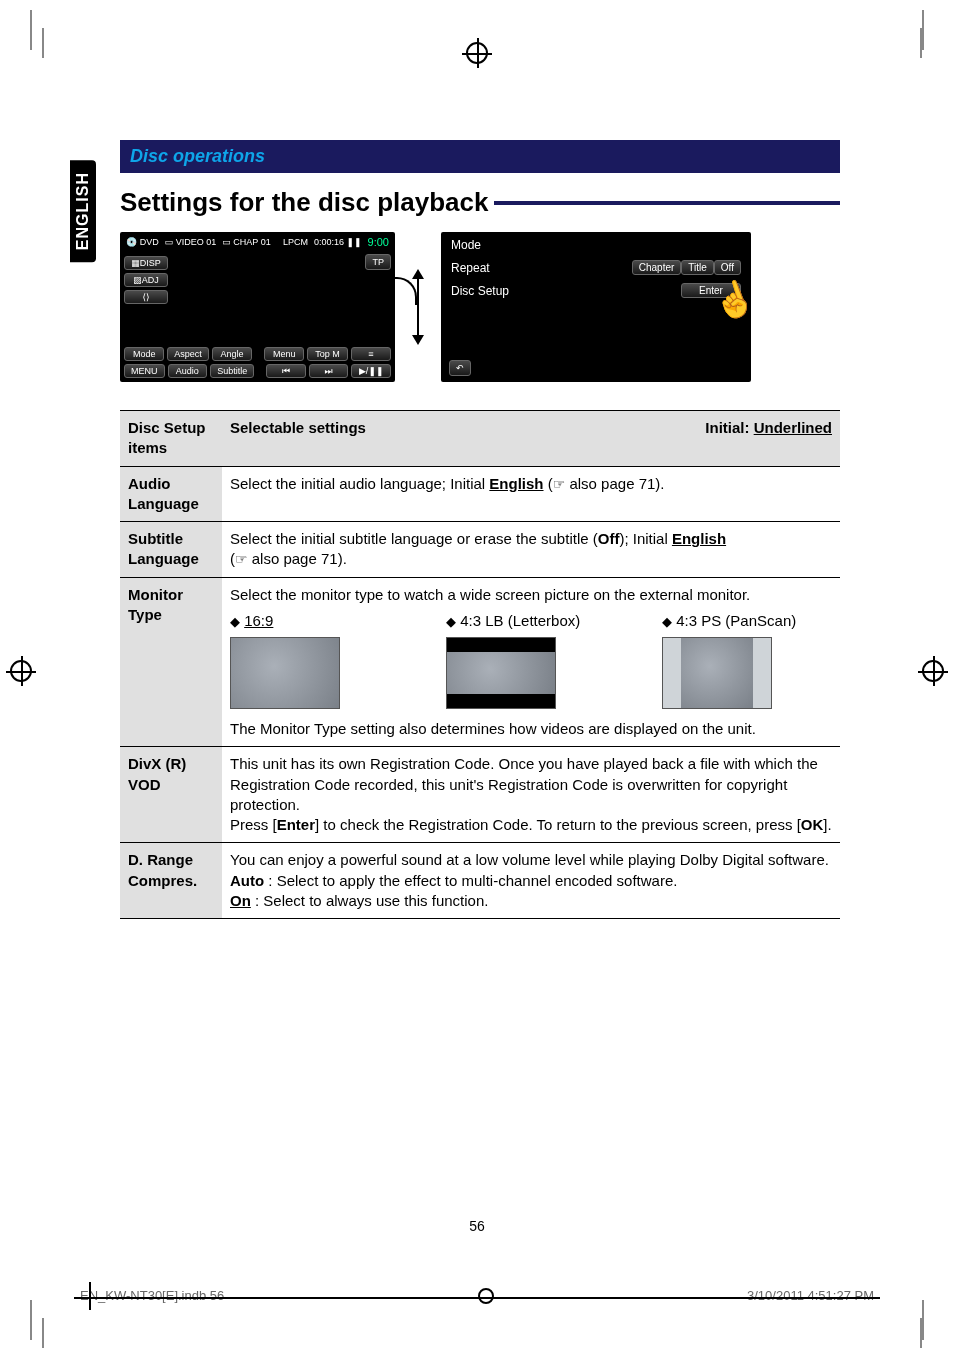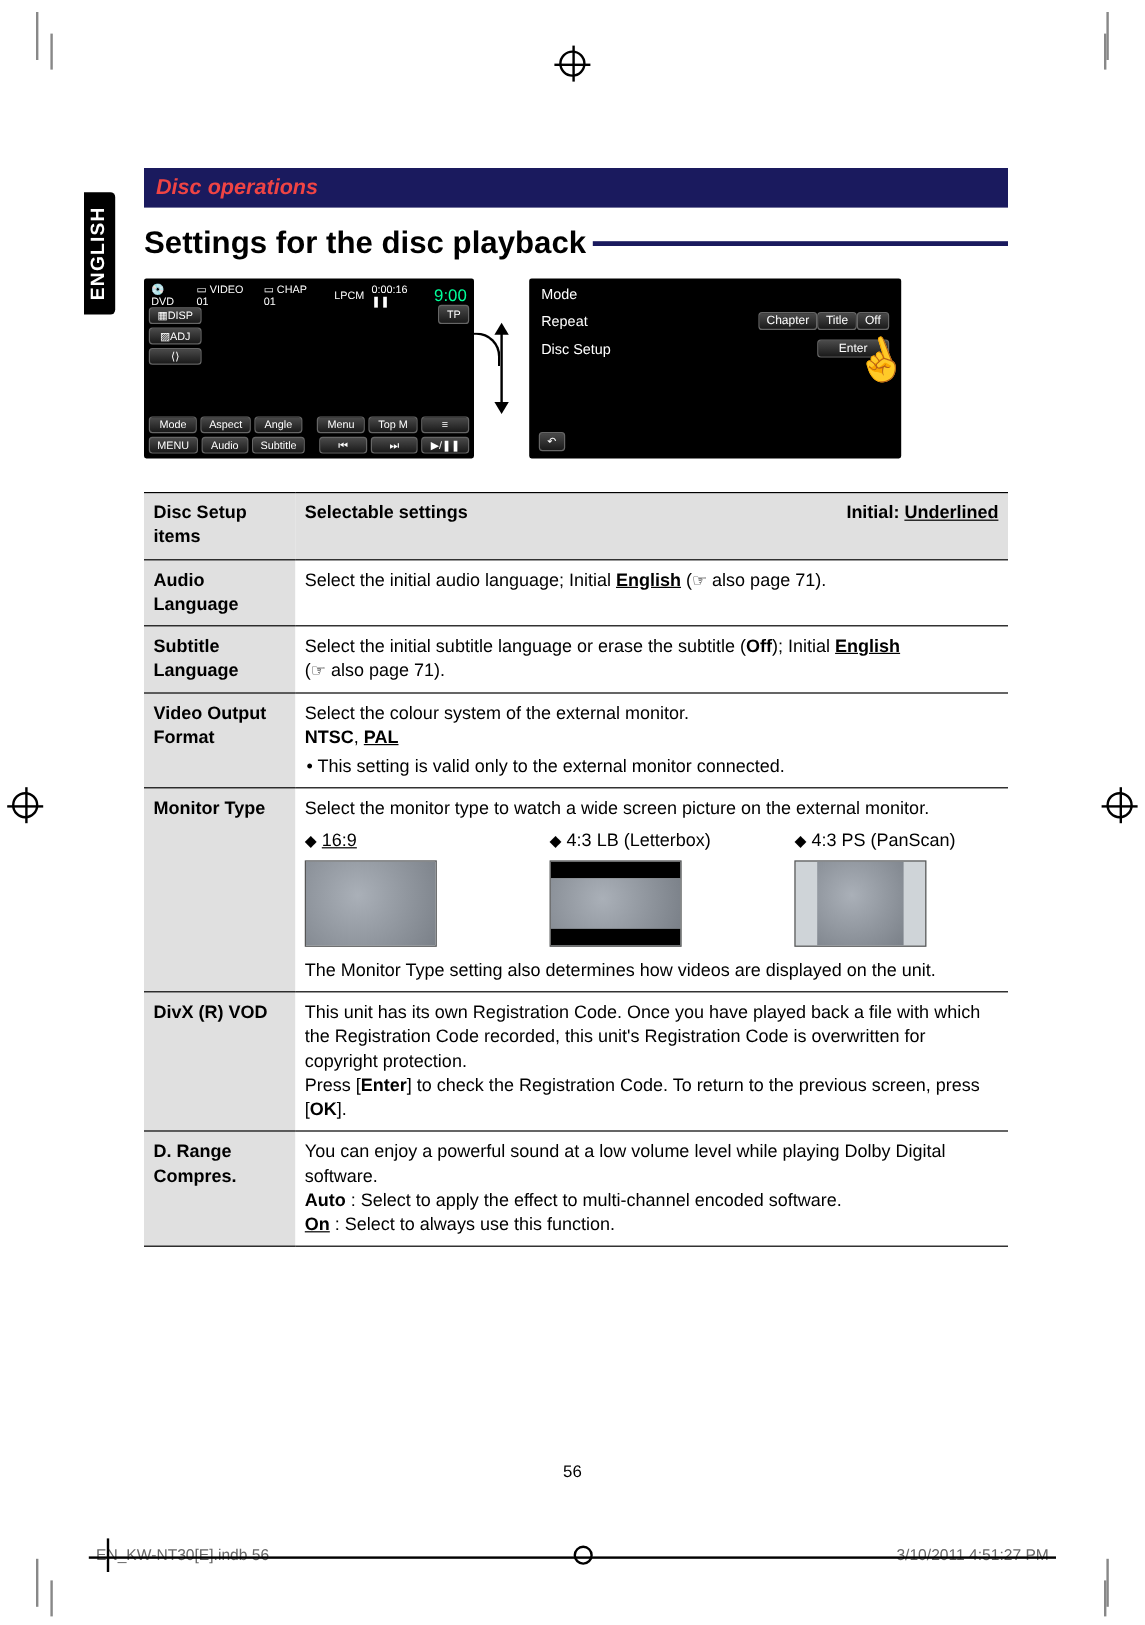--- a/index.html
+++ b/index.html
@@ -28,21 +28,21 @@
 
   .page {
     position: absolute;
     left: 120px;
     top: 140px;
     width: 720px;
   }
 
   .section-header-bar {
     background: #1a1a5e;
-    color: #ef4444;
+    color: #0ea5e9;
     padding: 6px 10px;
     font-weight: bold;
     font-style: italic;
     font-size: 18px;
     width: 100%;
   }
 
   .lang-tab {
     position: absolute;
     left: 70px;
@@ -105,21 +105,21 @@
     padding: 2px 6px;
     display: inline-flex;
     align-items: center;
     justify-content: center;
   }
   .s-sidebar { position: absolute; left: 4px; top: 24px; display: flex; flex-direction: column; gap: 3px; }
   .s-sidebar .s-btn { width: 44px; height: 14px; }
   .s-bottom { position: absolute; bottom: 4px; left: 4px; right: 4px; display:flex; flex-direction: column; gap: 3px;}
   .s-row { display: flex; gap: 3px; }
   .s-row .s-btn { flex: 1; height: 14px; }
-  .time-green { color: #00ff99; font-size: 14px; }
+  .time-green { color: #00ff99; font-size: 11px; }
   .tp { position: absolute; right: 4px; top: 22px; font-size: 9px; }
 
   .s2-list { padding: 6px 10px; font-size: 12px; display: flex; flex-direction: column; gap: 8px; }
   .s2-row { display: flex; justify-content: space-between; align-items: center; }
   .s2-pill-row { display: flex; gap: 0; }
   .s2-pill { background: linear-gradient(#4a4a4a,#1a1a1a); border:1px solid #666; border-radius: 3px; padding: 1px 6px; font-size: 10px;}
   .s2-back { position: absolute; bottom: 6px; left: 8px; }
 
   .arrow-between {
     width: 30px; height: 100px; position: relative;
@@ -160,21 +160,21 @@
     line-height: 1.35;
   }
   table.settings th { text-align: left; }
   .shade { background: #e0e0e0; font-weight: bold; }
   .col-left { width: 200px; }
   .u { text-decoration: underline; }
   .b { font-weight: bold; }
   .bullet-row { margin-top: 4px; padding-left: 1em; text-indent: -0.9em; }
   .diamond { font-size: 13px; }
   .hand-sym { font-size: 14px; }
-  .mon-row { display: flex; gap: 34px; margin: 6px 0 10px 0; }
+  .mon-row { display: flex; gap: 46px; margin: 6px 0 10px 0; }
   .mon-item { width: 170px; }
   .mon-img {
     width: 110px; height: 72px;
     background: #cfd4d8;
     border: 1px solid #555;
     margin-top: 6px;
     position: relative;
     overflow: hidden;
   }
   .mon-img.lb::before, .mon-img.lb::after {
@@ -313,28 +313,20 @@
       </td>
     </tr>
     <tr>
       <td class="shade">Subtitle Language</td>
       <td>
         <span>Select the initial subtitle language or erase the subtitle (</span><span class="b">Off</span><span>); Initial </span><span class="b u">English</span><br>
         <span>(</span><span class="hand-sym">☞</span><span> also page 71).</span>
       </td>
     </tr>
     <tr>
-      <td class="shade">Video Output Format</td>
-      <td>
-        <div>Select the colour system of the external monitor.</div>
-        <div><span class="b">NTSC</span><span>, </span><span class="b u">PAL</span></div>
-        <div class="bullet-row">• <span>This setting is valid only to the external monitor connected.</span></div>
-      </td>
-    </tr>
-    <tr>
       <td class="shade">Monitor Type</td>
       <td>
         <div>Select the monitor type to watch a wide screen picture on the external monitor.</div>
         <div class="mon-row">
           <div class="mon-item">
             <span class="diamond">◆</span> <span class="u">16:9</span>
             <div class="mon-img">
                   <div class="inner"></div>
                 </div>
           </div>

